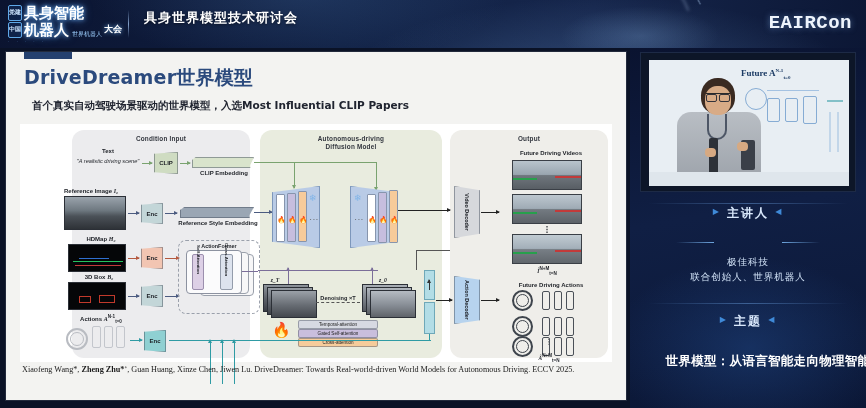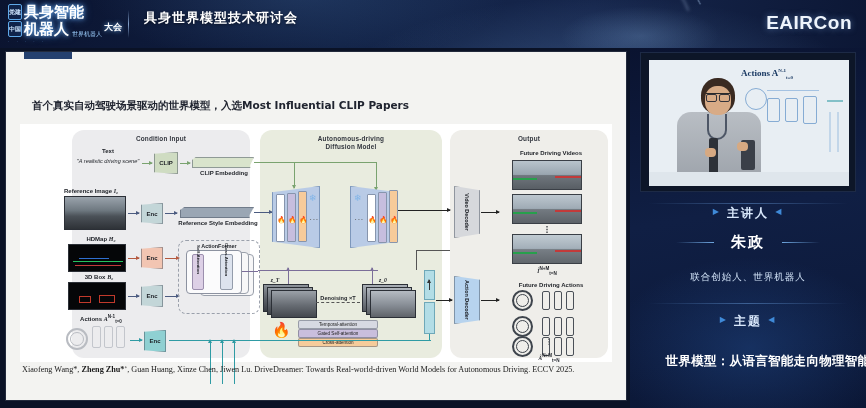--- a/index.html
+++ b/index.html
@@ -38,21 +38,21 @@
   }
   .header .glow {
     position:absolute; left:560px; top:6px; width:160px; height:60px;
     background: radial-gradient(ellipse at center, rgba(150,195,245,.22), rgba(0,0,0,0) 70%);
   }
 
   .logo-block {
     position:absolute; left:8px; top:4px; width:130px; height:40px;
     display:flex; flex-direction:column; justify-content:center;
   }
-  .logo-row { display:flex; gap:2px; height:17px; }
+  .logo-row { display:flex; align-items:center; gap:2px; height:17px; }
   .logo-badge {
     display:flex; flex-direction:column; justify-content:center; align-items:center;
     width:14px; height:16px; border:1px solid #5fa8e8; border-radius:2px;
     color:#cfe6ff; font-size:6px; line-height:7px; font-weight:bold;
     background: rgba(20,50,100,.5);
   }
   .logo-cn {
     font-size:15px; line-height:16px; font-weight:bold; letter-spacing:0px;
     color:#ffffff;
     text-shadow: 0 0 4px rgba(120,190,255,.95), 0 0 9px rgba(80,150,240,.7);
@@ -69,21 +69,21 @@
   .header-title {
     position:absolute; left:144px; top:9px;
     font-family:"DejaVu Sans", sans-serif;
     font-size:13px; font-weight:bold; color:#ffffff; letter-spacing:1px;
     text-shadow: 0 1px 3px rgba(0,0,0,.55);
   }
   .eaircon {
     position:absolute; right:14px; top:12px;
     font-size:19px; font-weight:bold; letter-spacing:.5px;
     color:#eef4fc;
-    font-family:Liberation Sans, sans-serif;
+    font-family:Liberation Mono, monospace;
     text-shadow:0 0 6px rgba(140,190,250,.5);
   }
 
   
   .slide {
     position:absolute; left:6px; top:52px; width:620px; height:348px;
     background:#f3f3f1;
     box-shadow: 0 0 0 1px rgba(255,255,255,.10);
     overflow:hidden;
   }
@@ -268,20 +268,21 @@
       <div class="logo-dots">· · · · ·</div>
     </div>
 
     <div class="header-divider"></div>
     <div class="header-title">具身世界模型技术研讨会</div>
     <div class="eaircon">EAIRCon</div>
   </div>
 
   <div class="slide">
     <div class="slide-accentbar"></div>
+    <div class="slide-title">DriveDreamer世界模型</div>
     <div class="slide-sub">首个真实自动驾驶场景驱动的世界模型，入选Most Influential CLIP Papers</div>
 
     <div class="fig">
 
       <div class="panel p-cond">
         <div class="p-label">Condition Input</div>
       </div>
       <div class="panel p-diff">
         <div class="p-label two">
           <span>Autonomous-driving</span><br>
@@ -497,21 +498,21 @@
     <div class="cite">
       <span>Xiaofeng Wang*, </span><b>Zheng Zhu*</b><span>⁺, Guan Huang, Xinze Chen, Jiwen Lu. DriveDreamer: Towards Real-world-driven World Models for Autonomous Driving. ECCV 2025.</span>
     </div>
   </div>
 
   <div class="rail"></div>
 
   <div class="video">
     <div class="vinner">
       <div class="vslide-text">
-        <span>Actions A</span><span style="font-size:5px;vertical-align:super;">N-1</span><span style="font-size:5px;vertical-align:sub;">t=0</span>
+        <span>Future A</span><span style="font-size:5px;vertical-align:super;">N-1</span><span style="font-size:5px;vertical-align:sub;">t=0</span>
       </div>
       <div class="sch-box" style="left:118px;top:38px;width:13px;height:24px;"></div>
       <div class="sch-box" style="left:136px;top:38px;width:13px;height:24px;"></div>
       <div class="sch-box" style="left:154px;top:36px;width:14px;height:28px;"></div>
       <div class="sch-line" style="left:118px;top:30px;width:52px;height:1px;"></div>
       <div class="sch-box" style="left:96px;top:28px;width:22px;height:22px;border-radius:50%;"></div>
       <div class="sch-line" style="left:178px;top:40px;width:16px;height:2px;background:#2f9ba4;"></div>
       <div class="sch-line" style="left:180px;top:52px;width:2px;height:40px;opacity:.3;"></div>
       <div class="sch-line" style="left:188px;top:52px;width:2px;height:40px;opacity:.3;"></div>
 
@@ -531,22 +532,22 @@
   <div class="rail-sep" style="top:203px;"></div>
 
   <div class="rail-kicker" style="left:630px;top:205px;">
     <span class="kick-tri">▶</span>
     <span>主讲人</span>
     <span class="kick-tri">◀</span>
   </div>
 
   <div class="name-rule" style="left:676px;top:242px;width:38px;"></div>
   <div class="name-rule r" style="left:782px;top:242px;width:38px;"></div>
-  <div class="rail-name" style="left:630px;top:233px;">朱政</div>
-
+
+  <div class="rail-org" style="left:630px;top:256px;">极佳科技</div>
   <div class="rail-role" style="left:630px;top:271px;">联合创始人、世界机器人</div>
 
   <div class="rail-sep" style="top:303px;"></div>
 
   <div class="rail-kicker" style="left:630px;top:313px;">
     <span class="kick-tri">▶</span>
     <span>主题</span>
     <span class="kick-tri">◀</span>
   </div>
 

